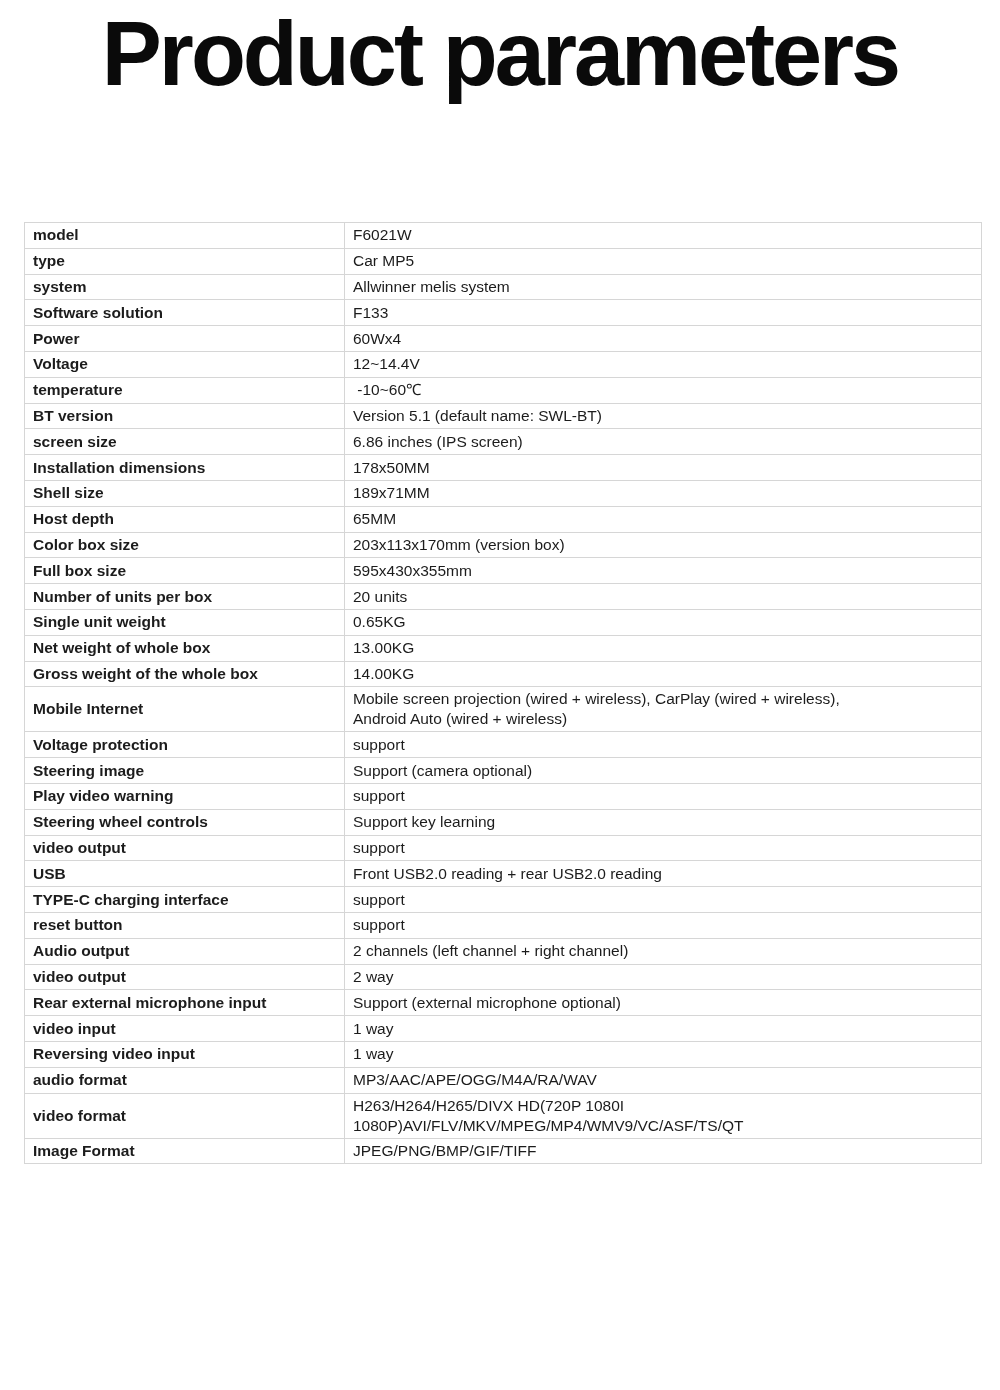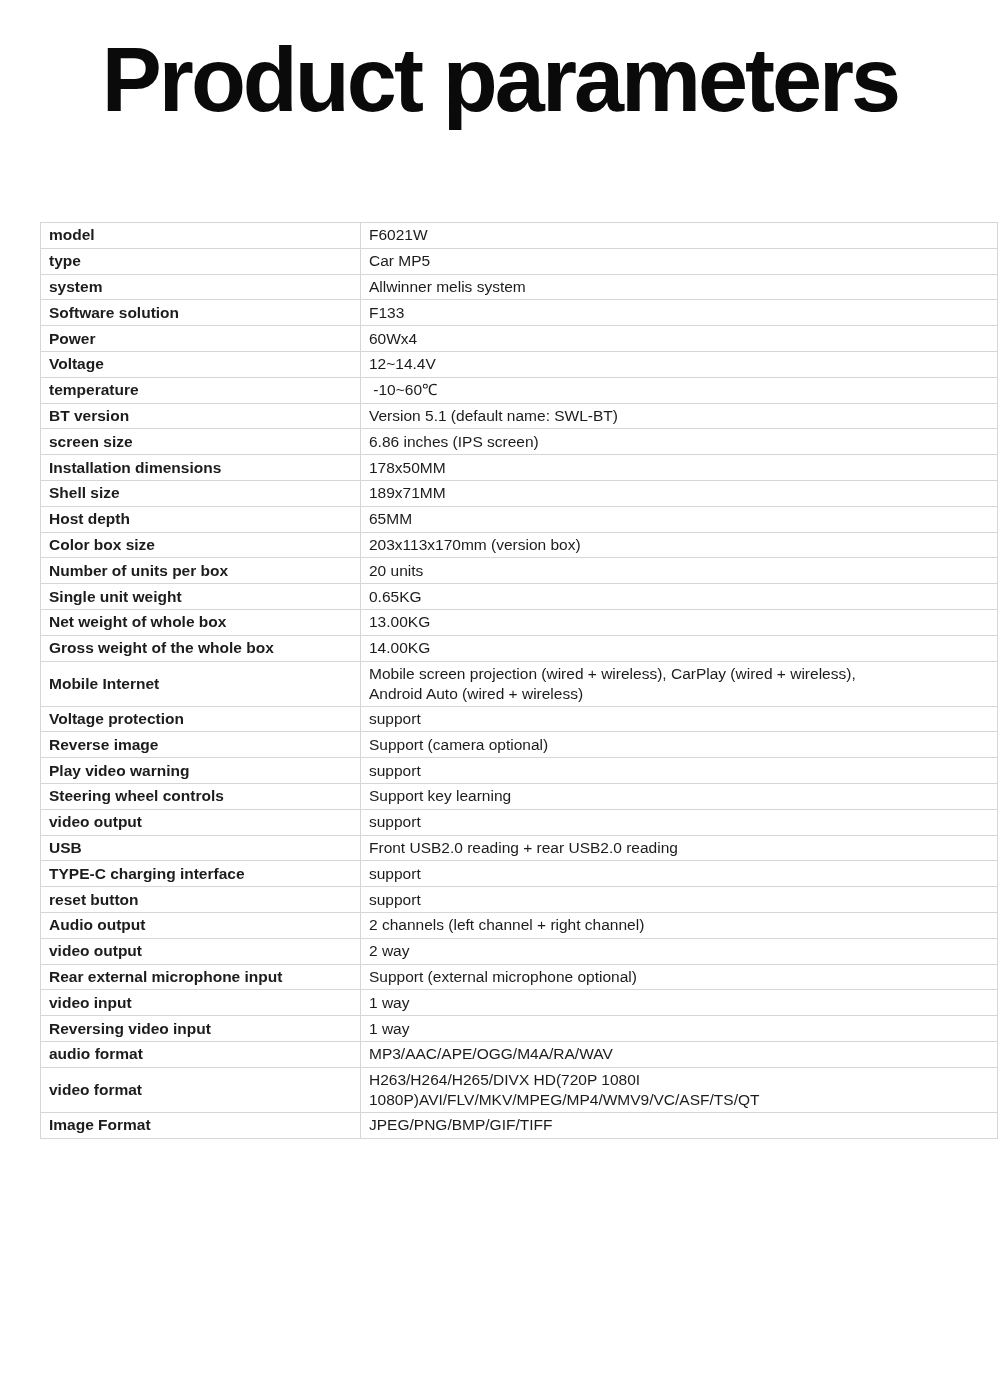--- a/index.html
+++ b/index.html
@@ -10,32 +10,31 @@
   .page {
     position: relative;
     width: 1000px;
     height: 1390px;
     background: #ffffff;
     font-family: "Liberation Sans", sans-serif;
     overflow: hidden;
   }
   .page-title {
     margin: 0;
-    padding-top: 26px;
     text-align: center;
     font-size: 90px;
     font-weight: 700;
     letter-spacing: -3px;
     line-height: 108px;
     color: #0a0a0a;
     white-space: nowrap;
   }
   table.params {
     position: absolute;
-    left: 40px;
+    left: 24px;
     top: 222px;
     width: 958px;
     border-collapse: collapse;
     table-layout: fixed;
   }
   table.params td {
     border: 1px solid #d6d6d6;
     font-size: 15.5px;
     line-height: 20px;
     color: #1c1c1c;
@@ -108,20 +107,24 @@
         </tr>
         <tr>
           <td class="label-cell">Host depth</td>
           <td class="value-cell">65MM</td>
         </tr>
         <tr>
           <td class="label-cell">Color box size</td>
           <td class="value-cell">203x113x170mm (version box)</td>
         </tr>
         <tr>
+          <td class="label-cell">Full box size</td>
+          <td class="value-cell">595x430x355mm</td>
+        </tr>
+        <tr>
           <td class="label-cell">Number of units per box</td>
           <td class="value-cell">20 units</td>
         </tr>
         <tr>
           <td class="label-cell">Single unit weight</td>
           <td class="value-cell">0.65KG</td>
         </tr>
         <tr>
           <td class="label-cell">Net weight of whole box</td>
           <td class="value-cell">13.00KG</td>
@@ -133,21 +136,21 @@
         <tr>
           <td class="label-cell">Mobile Internet</td>
           <td class="value-cell">Mobile screen projection (wired + wireless), CarPlay (wired + wireless),
 Android Auto (wired + wireless)</td>
         </tr>
         <tr>
           <td class="label-cell">Voltage protection</td>
           <td class="value-cell">support</td>
         </tr>
         <tr>
-          <td class="label-cell">Reverse image</td>
+          <td class="label-cell">Steering image</td>
           <td class="value-cell">Support (camera optional)</td>
         </tr>
         <tr>
           <td class="label-cell">Play video warning</td>
           <td class="value-cell">support</td>
         </tr>
         <tr>
           <td class="label-cell">Steering wheel controls</td>
           <td class="value-cell">Support key learning</td>
         </tr>

